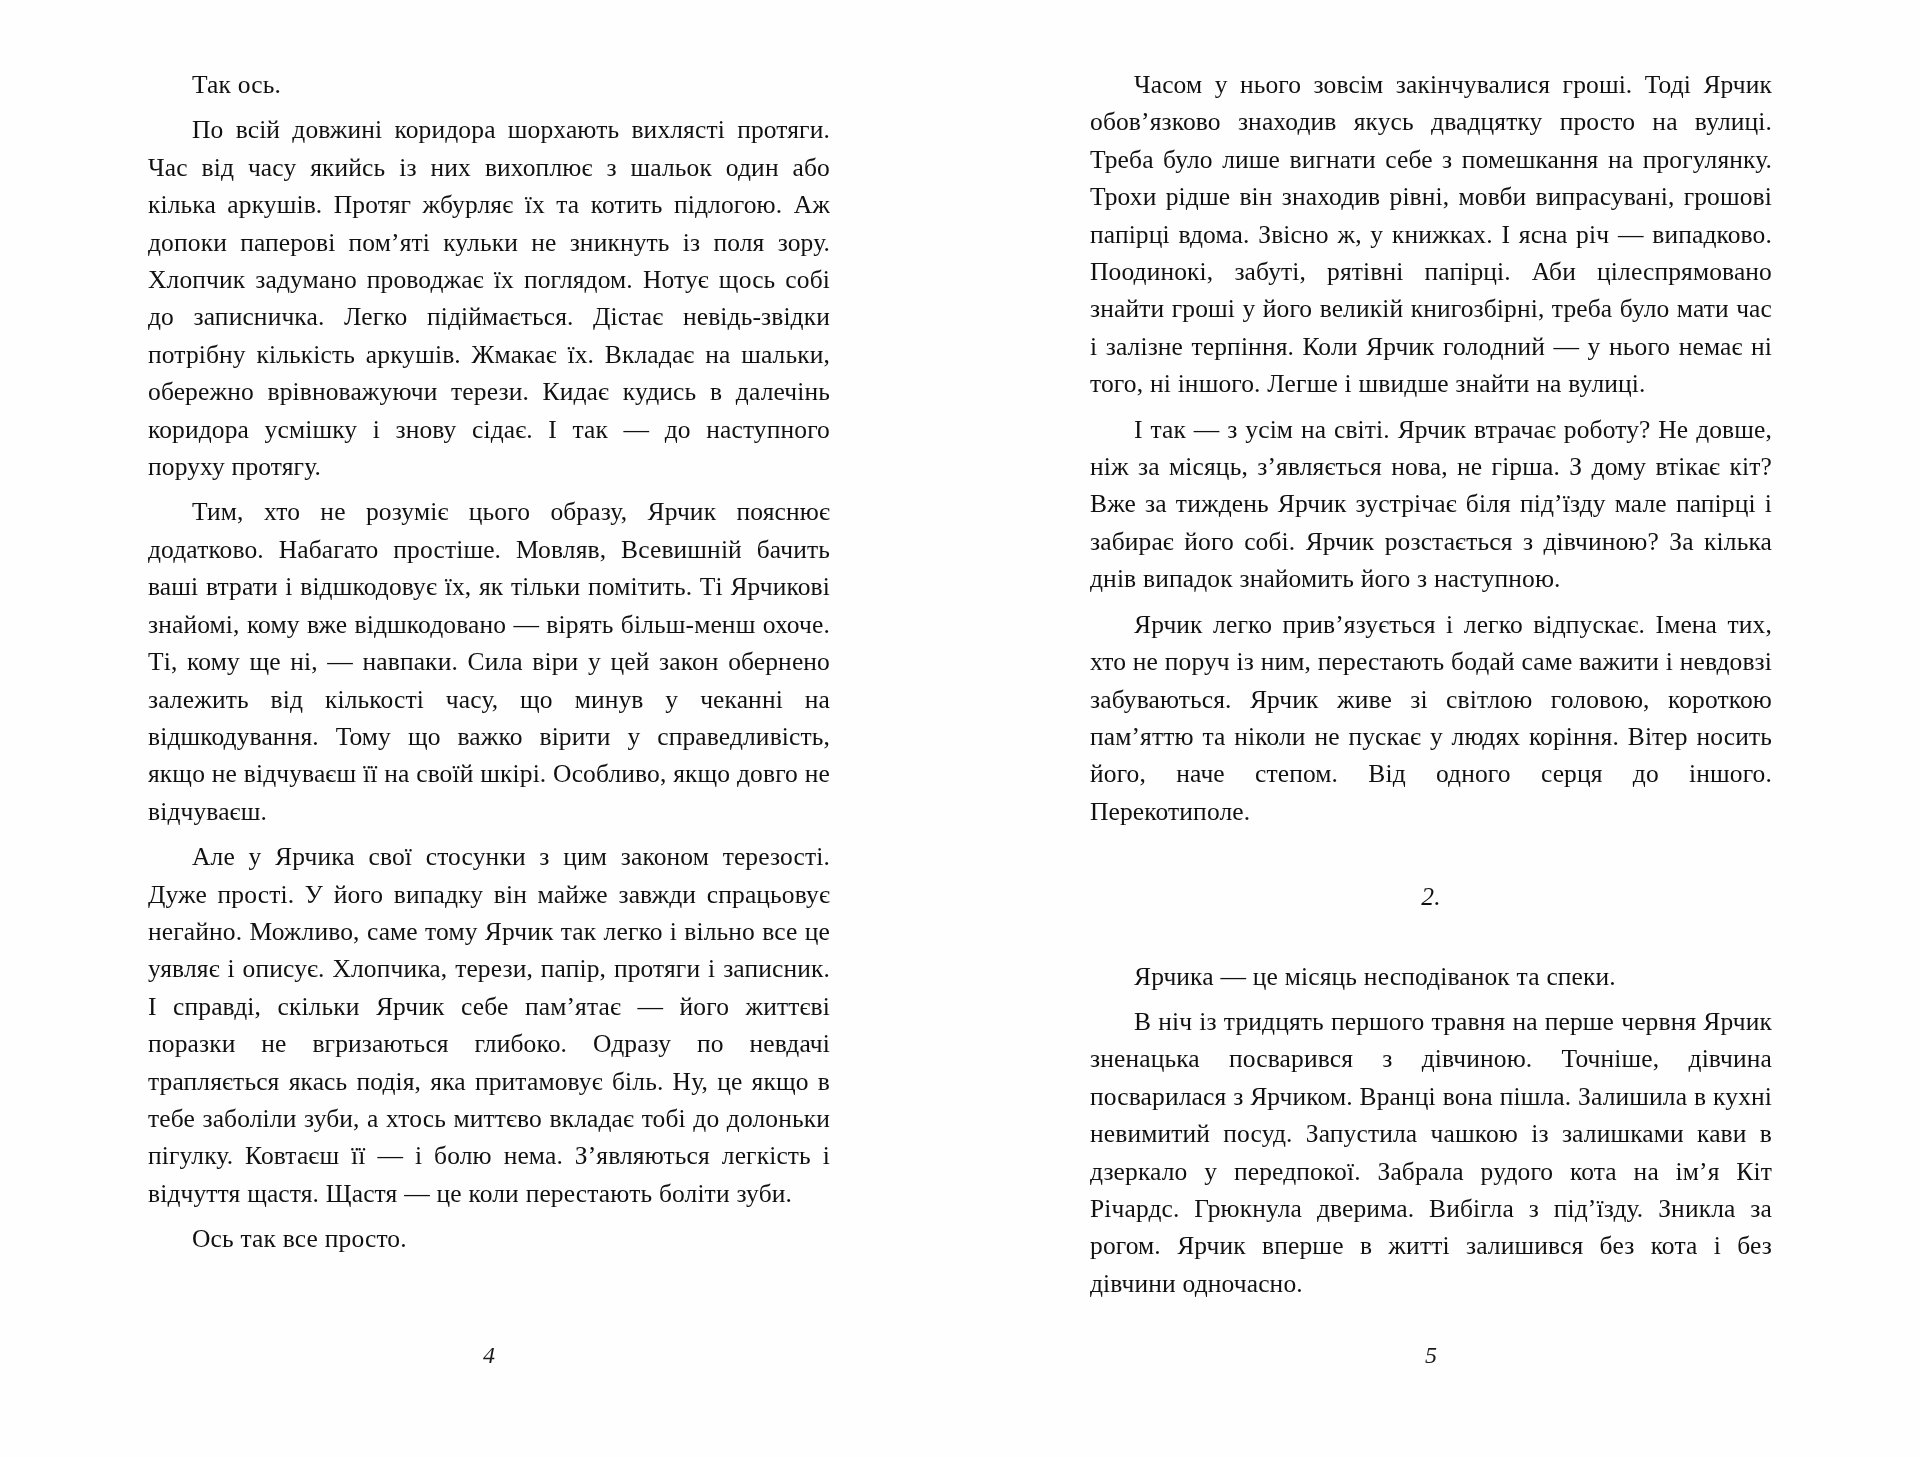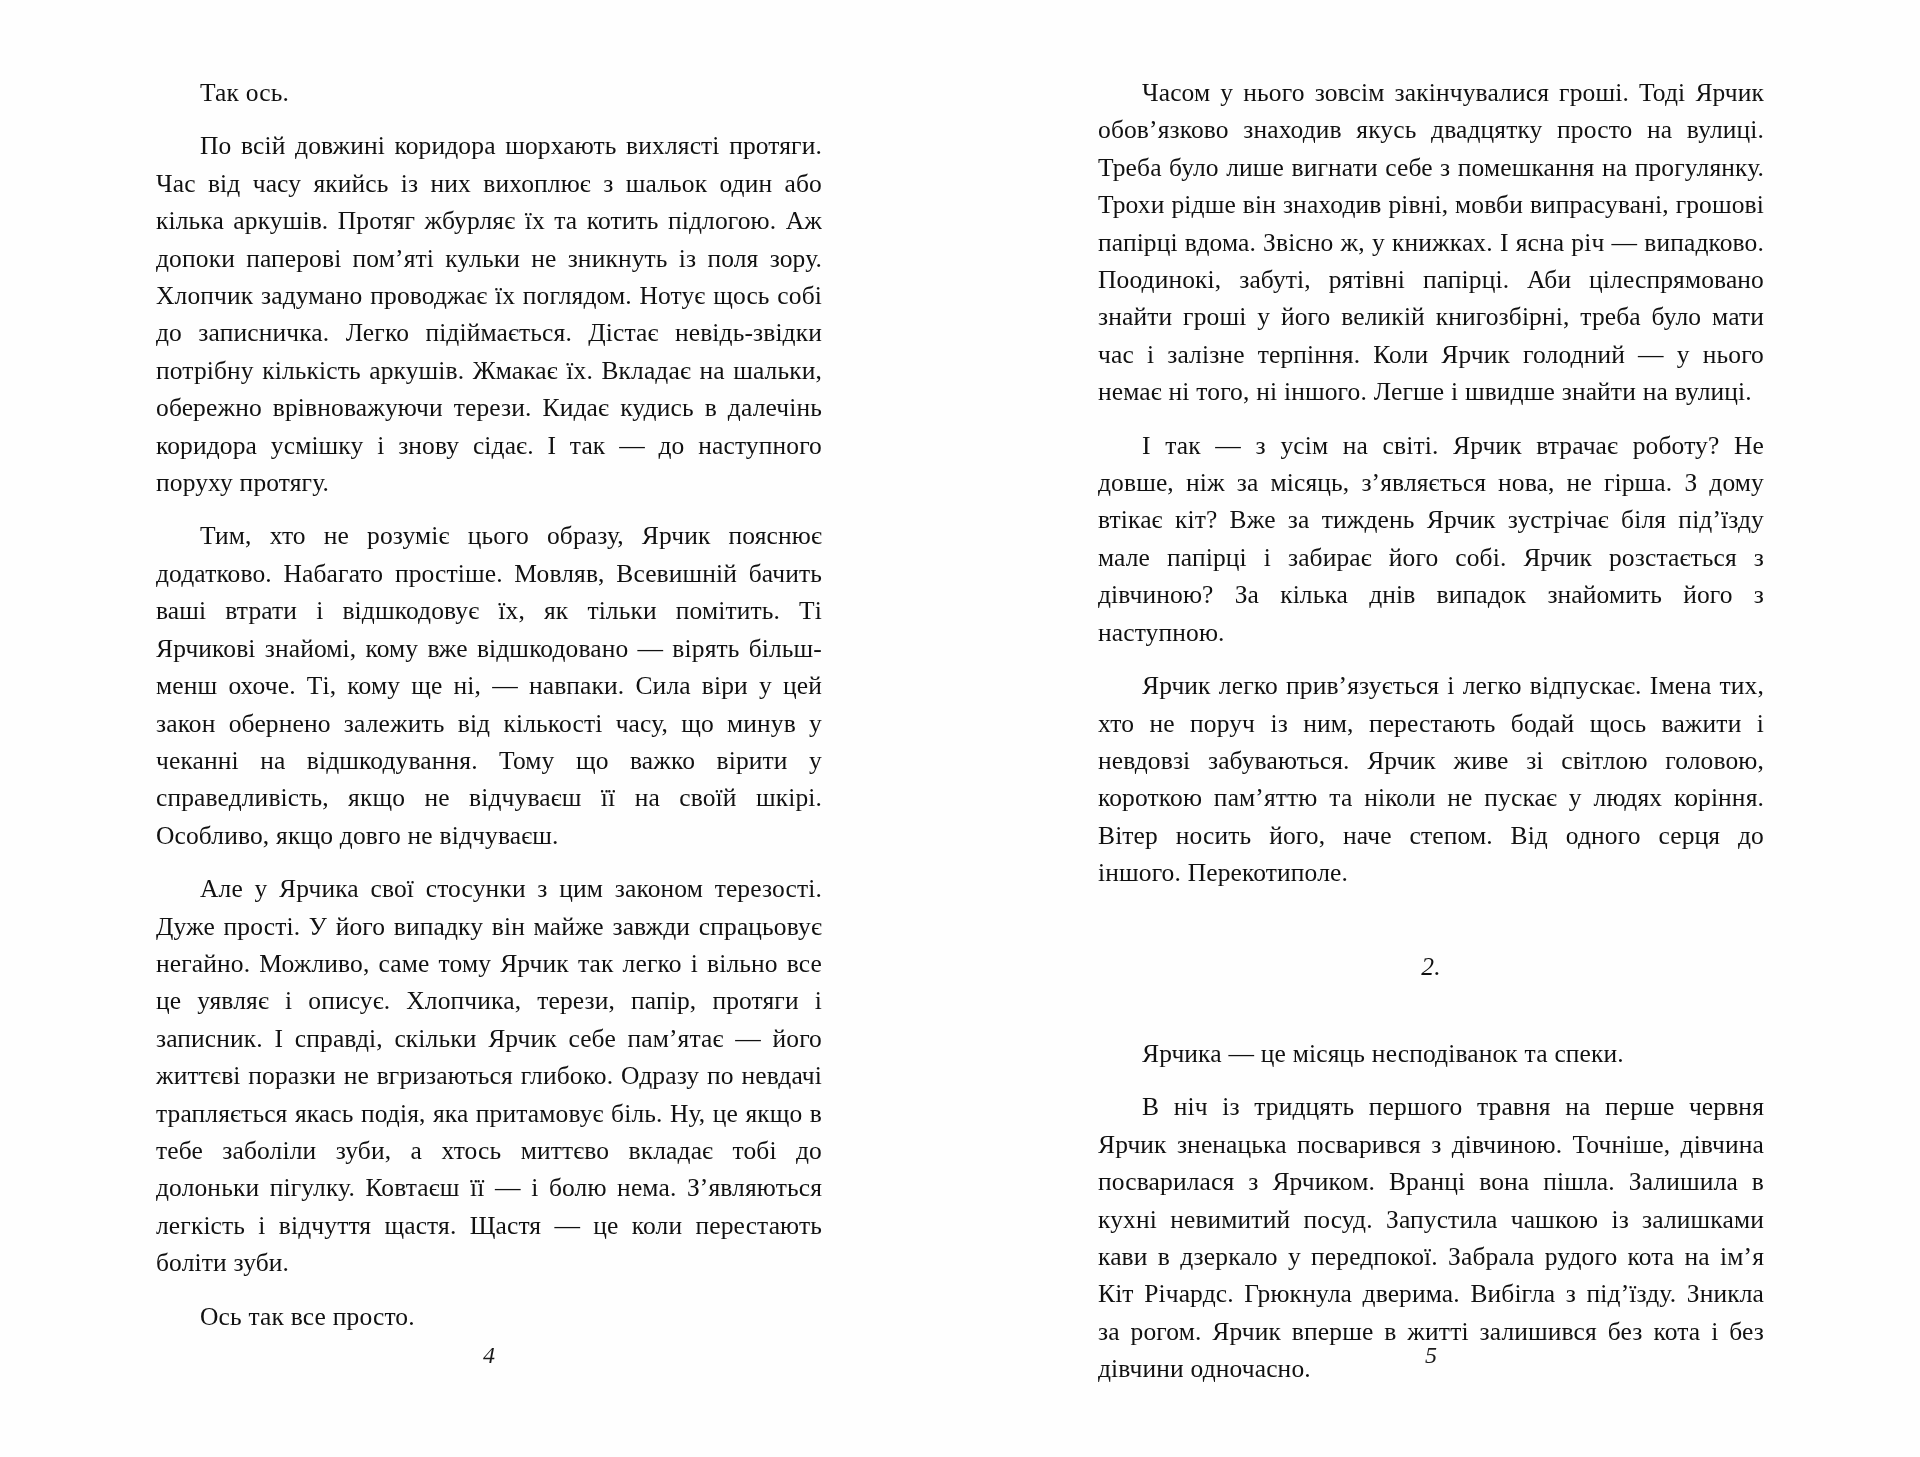--- a/index.html
+++ b/index.html
@@ -41,21 +41,21 @@
     line-height: 37.4px;
     text-align: justify;
     text-justify: inter-word;
     letter-spacing: 0.005em;
     word-spacing: 0.01em;
     -webkit-hyphens: none;
     hyphens: none;
   }
 
   .para {
-    margin: 16px;
+    margin: 8px;
     text-indent: 44px;
   }
 
   
   .para { text-align-last: left; }
 
   .section-number {
     margin: 0;
     padding-top: 40px;
     padding-bottom: 34px;
@@ -103,21 +103,21 @@
     </div>
     <div class="folio">4</div>
   </div>
 
   <div class="gutter"></div>
 
   <div class="page page-right">
     <div class="text-body">
       <p class="para">Часом у нього зовсім закінчувалися гроші. Тоді Ярчик обов’язково знаходив якусь двадцятку просто на вулиці. Треба було лише вигнати себе з помешкання на прогулянку. Трохи рідше він знаходив рівні, мовби випрасувані, грошові папірці вдома. Звісно ж, у книжках. І ясна річ — випадково. Поодинокі, забуті, рятівні папірці. Аби цілеспрямовано знайти гроші у його великій книгозбірні, треба було мати час і залізне терпіння. Коли Ярчик голодний — у нього немає ні того, ні іншого. Легше і швидше знайти на вулиці.</p>
       <p class="para">І так — з усім на світі. Ярчик втрачає роботу? Не довше, ніж за місяць, з’являється нова, не гірша. З дому втікає кіт? Вже за тиждень Ярчик зустрічає біля під’їзду мале папірці і забирає його собі. Ярчик розстається з дівчиною? За кілька днів випадок знайомить його з наступною.</p>
-      <p class="para">Ярчик легко прив’язується і легко відпускає. Імена тих, хто не поруч із ним, перестають бодай щось важити і невдовзі забуваються. Ярчик живе зі світлою головою, короткою пам’яттю та ніколи не пускає у людях коріння. Вітер носить його, наче степом. Від одного серця до іншого. Перекотиполе.</p>
+      <p class="para">Ярчик легко прив’язується і легко відпускає. Імена тих, хто не поруч із ним, перестають бодай саме важити і невдовзі забуваються. Ярчик живе зі світлою головою, короткою пам’яттю та ніколи не пускає у людях коріння. Вітер носить його, наче степом. Від одного серця до іншого. Перекотиполе.</p>
 
       <p class="section-number">2.</p>
 
       <p class="para">Ярчика — це місяць несподіванок та спеки.</p>
       <p class="para">В ніч із тридцять першого травня на перше червня Ярчик зненацька посварився з дівчиною. Точніше, дівчина посварилася з Ярчиком. Вранці вона пішла. Залишила в кухні невимитий посуд. Запустила чашкою із залишками кави в дзеркало у передпокої. Забрала рудого кота на ім’я Кіт Річардс. Грюкнула дверима. Вибігла з під’їзду. Зникла за рогом. Ярчик вперше в житті залишився без кота і без дівчини одночасно.</p>
     </div>
     <div class="folio">5</div>
   </div>
 
 </div>

